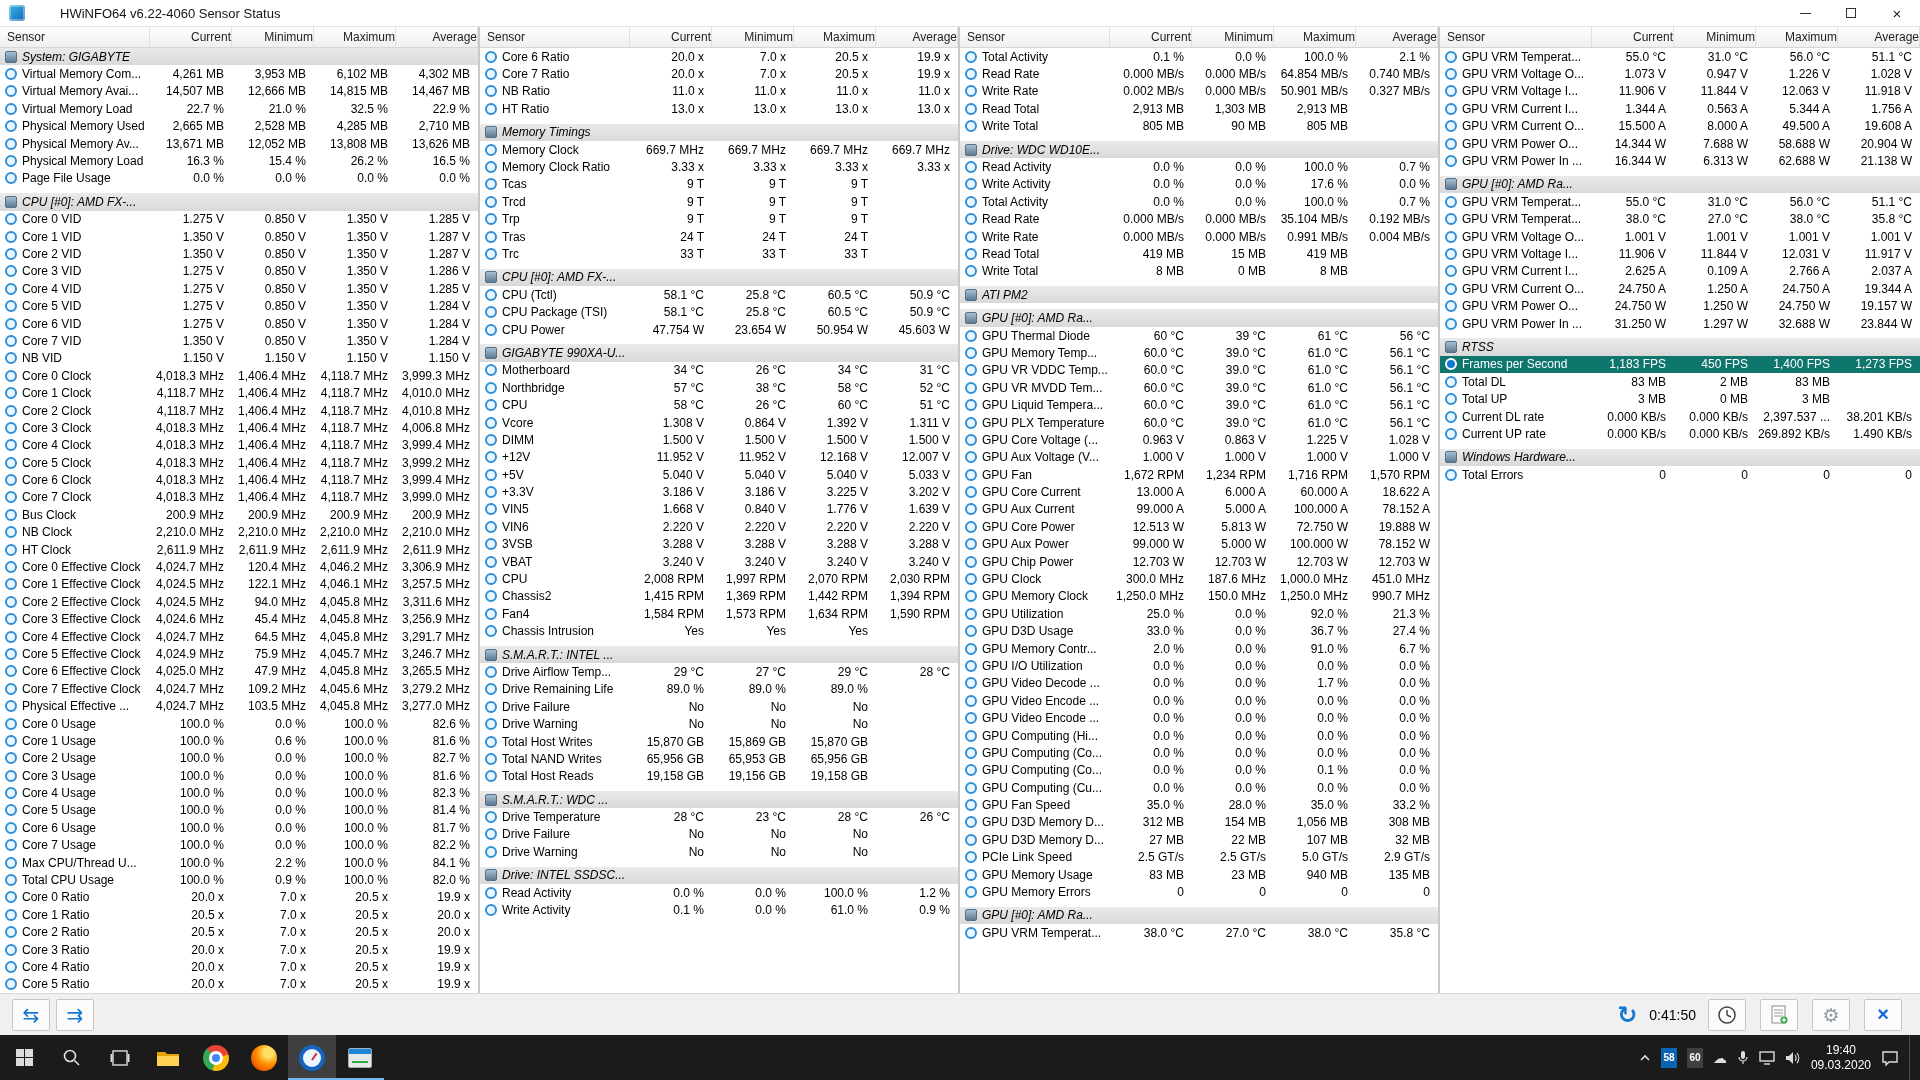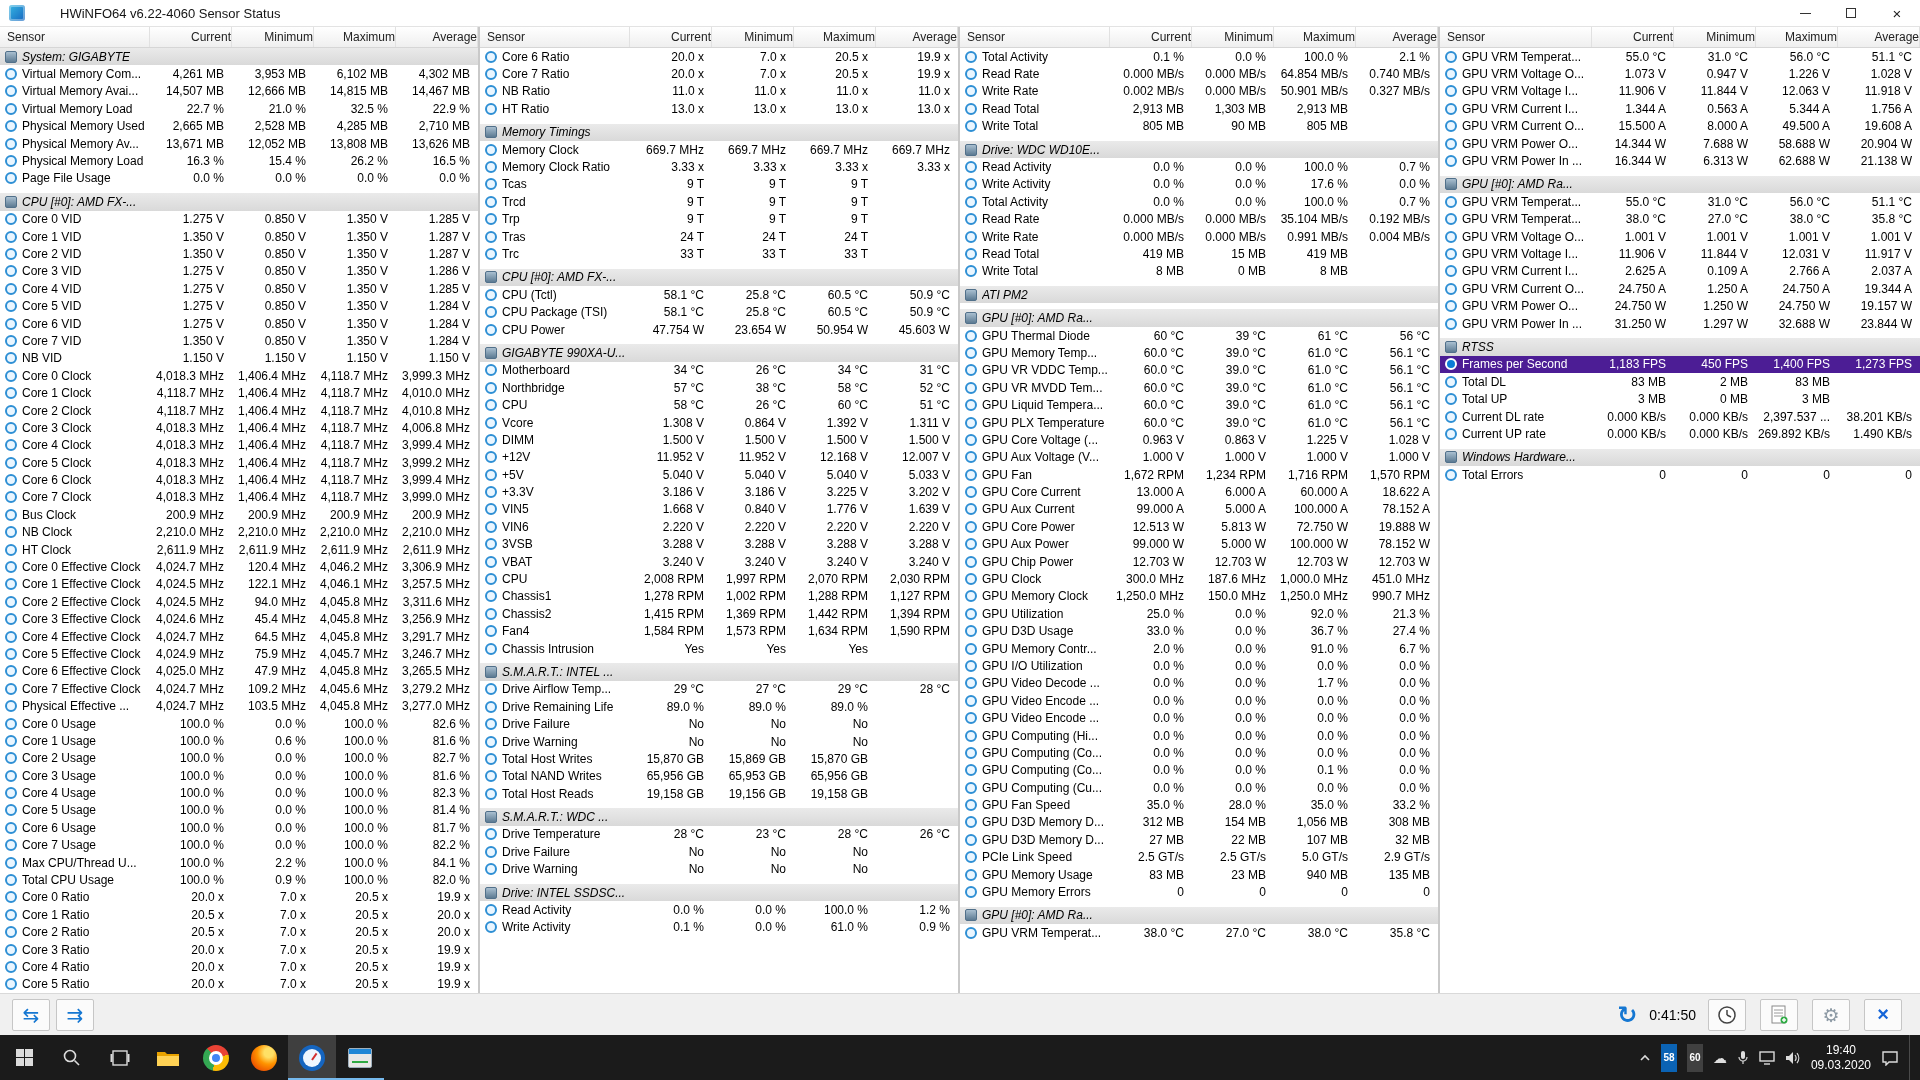--- a/index.html
+++ b/index.html
@@ -26,21 +26,21 @@
   .phead { flex:0 0 21px; display:flex; background:linear-gradient(#ffffff,#efefef); border-bottom:1px solid #d6d6d6; }
   .hc { font-size:12px; color:#222; display:flex; align-items:center; border-right:1px solid #e1e1e1; }
   .hc-sensor { flex:1; padding-left:7px; }
   .hc-val { flex:0 0 82px; width:82px; justify-content:flex-end; }
   .pbody { flex:1; overflow:hidden; }
 
   .row { display:flex; align-items:center; height:17.4px; font-size:12px; color:#000; white-space:nowrap; }
   .row.gap { margin-top:6px; }
   .itm { background:#fff; }
   .sec { background:linear-gradient(#eaeaea,#d9d9d9); font-style:italic; }
-  .hl  { background:#4c1d95; color:#fff; }
+  .hl  { background:#0f766e; color:#fff; }
   .ric { flex:0 0 12px; width:12px; height:12px; margin:0 5px; }
   .ric-itm { border-radius:50%; background:#eaf6ff; border:2px solid #2e8fd4; }
   .ric-sec { border-radius:2px; background:linear-gradient(#a9bfd0,#5c7a92); border:1px solid #51708a; }
   .ric-hl  { border-radius:50%; background:#0c7cd6; border:2px solid #ffffff; }
   .lab { flex:1; overflow:hidden; padding-right:4px; }
   .val { flex:0 0 82px; width:82px; text-align:right; padding-right:8px; }
 
   
   .footer { flex:0 0 42px; background:#f0f0f0; border-top:1px solid #d9d9d9; display:flex; align-items:center; padding:0 12px; }
   .nav-btn, .tool-btn { width:38px; height:32px; border:1px solid #c6c6c6; background:#fbfbfb; border-radius:2px;
@@ -67,21 +67,21 @@
     background:radial-gradient(circle at 68% 30%,#ffe066 0 18%,#ff9400 45%,#e33000 95%); }
   .hwinfo-ic { width:26px; height:26px; border-radius:50%; background:#1565c0; position:relative; }
   .hwinfo-ic::before { content:''; position:absolute; inset:4px; background:#eef6ff; border-radius:50%; }
   .hwinfo-ic::after { content:''; position:absolute; left:12px; top:7px; width:2px; height:8px; background:#d32f2f;
     transform:rotate(35deg); transform-origin:bottom center; }
   .sens-ic { width:24px; height:20px; background:#e8e8e8; border:1px solid #9fb0bd; border-radius:2px; position:relative; }
   .sens-ic::before { content:''; position:absolute; left:0; right:0; top:0; height:5px; background:#1f86d6; }
   .sens-ic::after { content:''; position:absolute; left:3px; right:3px; bottom:4px; height:2px; background:#2faa44; }
 
   .tray { margin-left:auto; display:flex; align-items:center; gap:10px; padding-right:6px; }
-  .badge { min-width:16px; height:28px; padding:0 2px; color:#fff; font-size:10px; font-weight:bold;
+  .badge { min-width:16px; height:20px; padding:0 2px; color:#fff; font-size:10px; font-weight:bold;
     display:flex; align-items:center; justify-content:center; }
   .badge-blue { background:#0b63b4; }
   .badge-green { background:#404040; }
   .cloud-glyph { color:#dfdfdf; font-size:14px; font-family:"DejaVu Sans",sans-serif; }
   .tray-clock { color:#fff; font-size:12px; line-height:15px; text-align:center; }
   .show-desktop { width:5px; border-left:1px solid #4a4a4a; height:100%; }
 </style>
 </head>
 <body>
 
@@ -788,28 +788,20 @@
             <span class="val">3.240 V</span>
             <span class="val">3.240 V</span>
           </div>
           <div class="row itm">
             <span class="ric ric-itm"></span>
             <span class="lab">CPU</span>
             <span class="val">2,008 RPM</span>
             <span class="val">1,997 RPM</span>
             <span class="val">2,070 RPM</span>
             <span class="val">2,030 RPM</span>
-          </div>
-          <div class="row itm">
-            <span class="ric ric-itm"></span>
-            <span class="lab">Chassis1</span>
-            <span class="val">1,278 RPM</span>
-            <span class="val">1,002 RPM</span>
-            <span class="val">1,288 RPM</span>
-            <span class="val">1,127 RPM</span>
           </div>
           <div class="row itm">
             <span class="ric ric-itm"></span>
             <span class="lab">Chassis2</span>
             <span class="val">1,415 RPM</span>
             <span class="val">1,369 RPM</span>
             <span class="val">1,442 RPM</span>
             <span class="val">1,394 RPM</span>
           </div>
           <div class="row itm">

